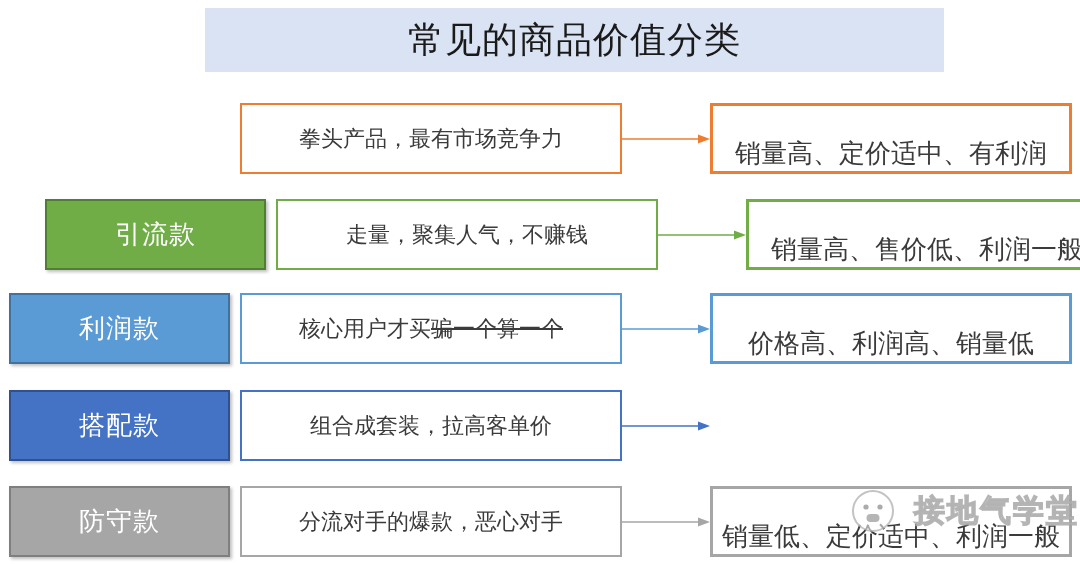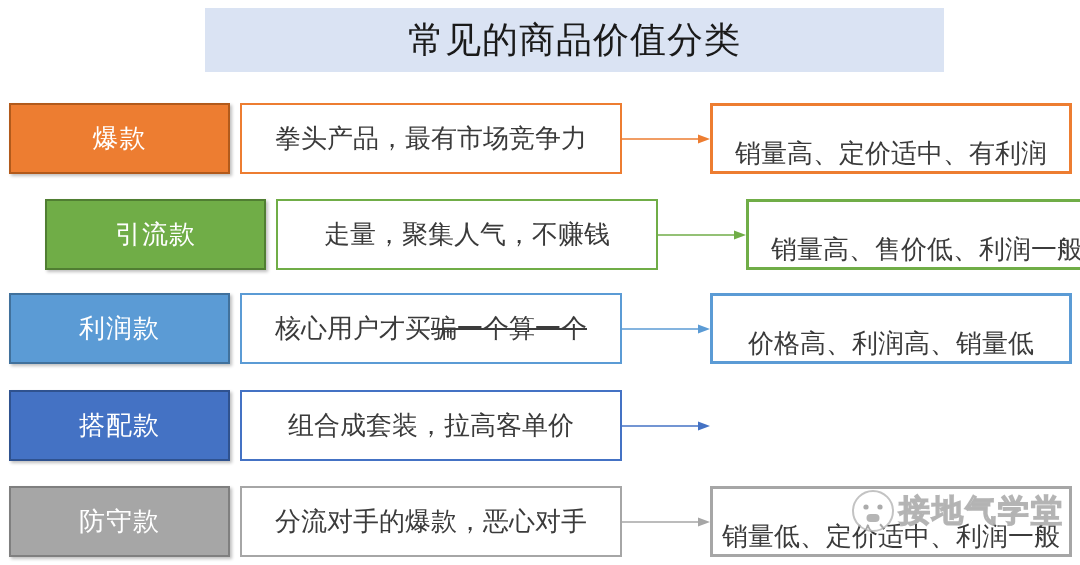--- a/index.html
+++ b/index.html
@@ -18,59 +18,56 @@
     position:absolute; left:9px; top:0; width:221px; height:71px;
     background:var(--accent); border:2px solid var(--accent-dark);
     box-shadow:2px 2px 3px rgba(0,0,0,0.25);
     display:flex; align-items:center; justify-content:center;
     color:#ffffff; font-size:26px; letter-spacing:1px;
   }
   .desc-box {
     position:absolute; left:240px; top:0; width:382px; height:71px;
     background:#ffffff; border:2.5px solid var(--accent);
     display:flex; align-items:center; justify-content:center;
-    color:#3b3b3b; font-size:26px; white-space:nowrap;
+    color:#3b3b3b; font-size:22px; white-space:nowrap;
   }
   .result-box {
     position:absolute; left:710px; top:0; width:362px; height:71px;
     background:#ffffff; border:3px solid var(--accent);
     display:flex; align-items:flex-end; justify-content:center;
     color:#3b3b3b; font-size:26px; white-space:nowrap;
   }
   .arrow {
     position:absolute; left:622px; top:50%; transform:translateY(-50%);
     width:88px; height:14px; color:var(--accent); display:block;
   }
   .strike { text-decoration:line-through; text-decoration-thickness:2px; }
   .watermark {
     position:absolute; left:850px; top:485px; height:52px;
-    display:flex; align-items:center; gap:3px;
+    display:flex; align-items:center; gap:18px;
     pointer-events:none;
   }
   .watermark-text {
     font-size:31px; font-weight:bold; letter-spacing:2px;
     color:rgba(255,255,255,0.55);
     -webkit-text-stroke:1.2px rgba(160,160,160,0.75);
     text-shadow:0 0 1px rgba(150,150,150,0.4);
     white-space:nowrap;
   }
 </style>
 </head>
 <body>
 
 <div class="canvas">
 
   <div class="title-bar" style="background: rgb(218, 227, 243);">
     <span>常见的商品价值分类</span>
   </div>
 
   <div class="row" style="top: 103px; --accent: #ED7D31; --accent-dark: #B25A1B;">
-    <div class="label-box">
-      <span>爆款</span>
-    </div>
     <div class="desc-box">
       <span>拳头产品，最有市场竞争力</span>
     </div>
     <svg class="arrow" viewBox="0 0 88 14" width="88" height="14">
       <line x1="0" y1="7" x2="76" y2="7" stroke="currentColor" stroke-width="1.5"></line>
       <polygon points="76,2.5 88,7 76,11.5" fill="currentColor"></polygon>
     </svg>
     <div class="result-box">
       <span>销量高、定价适中、有利润</span>
     </div>

